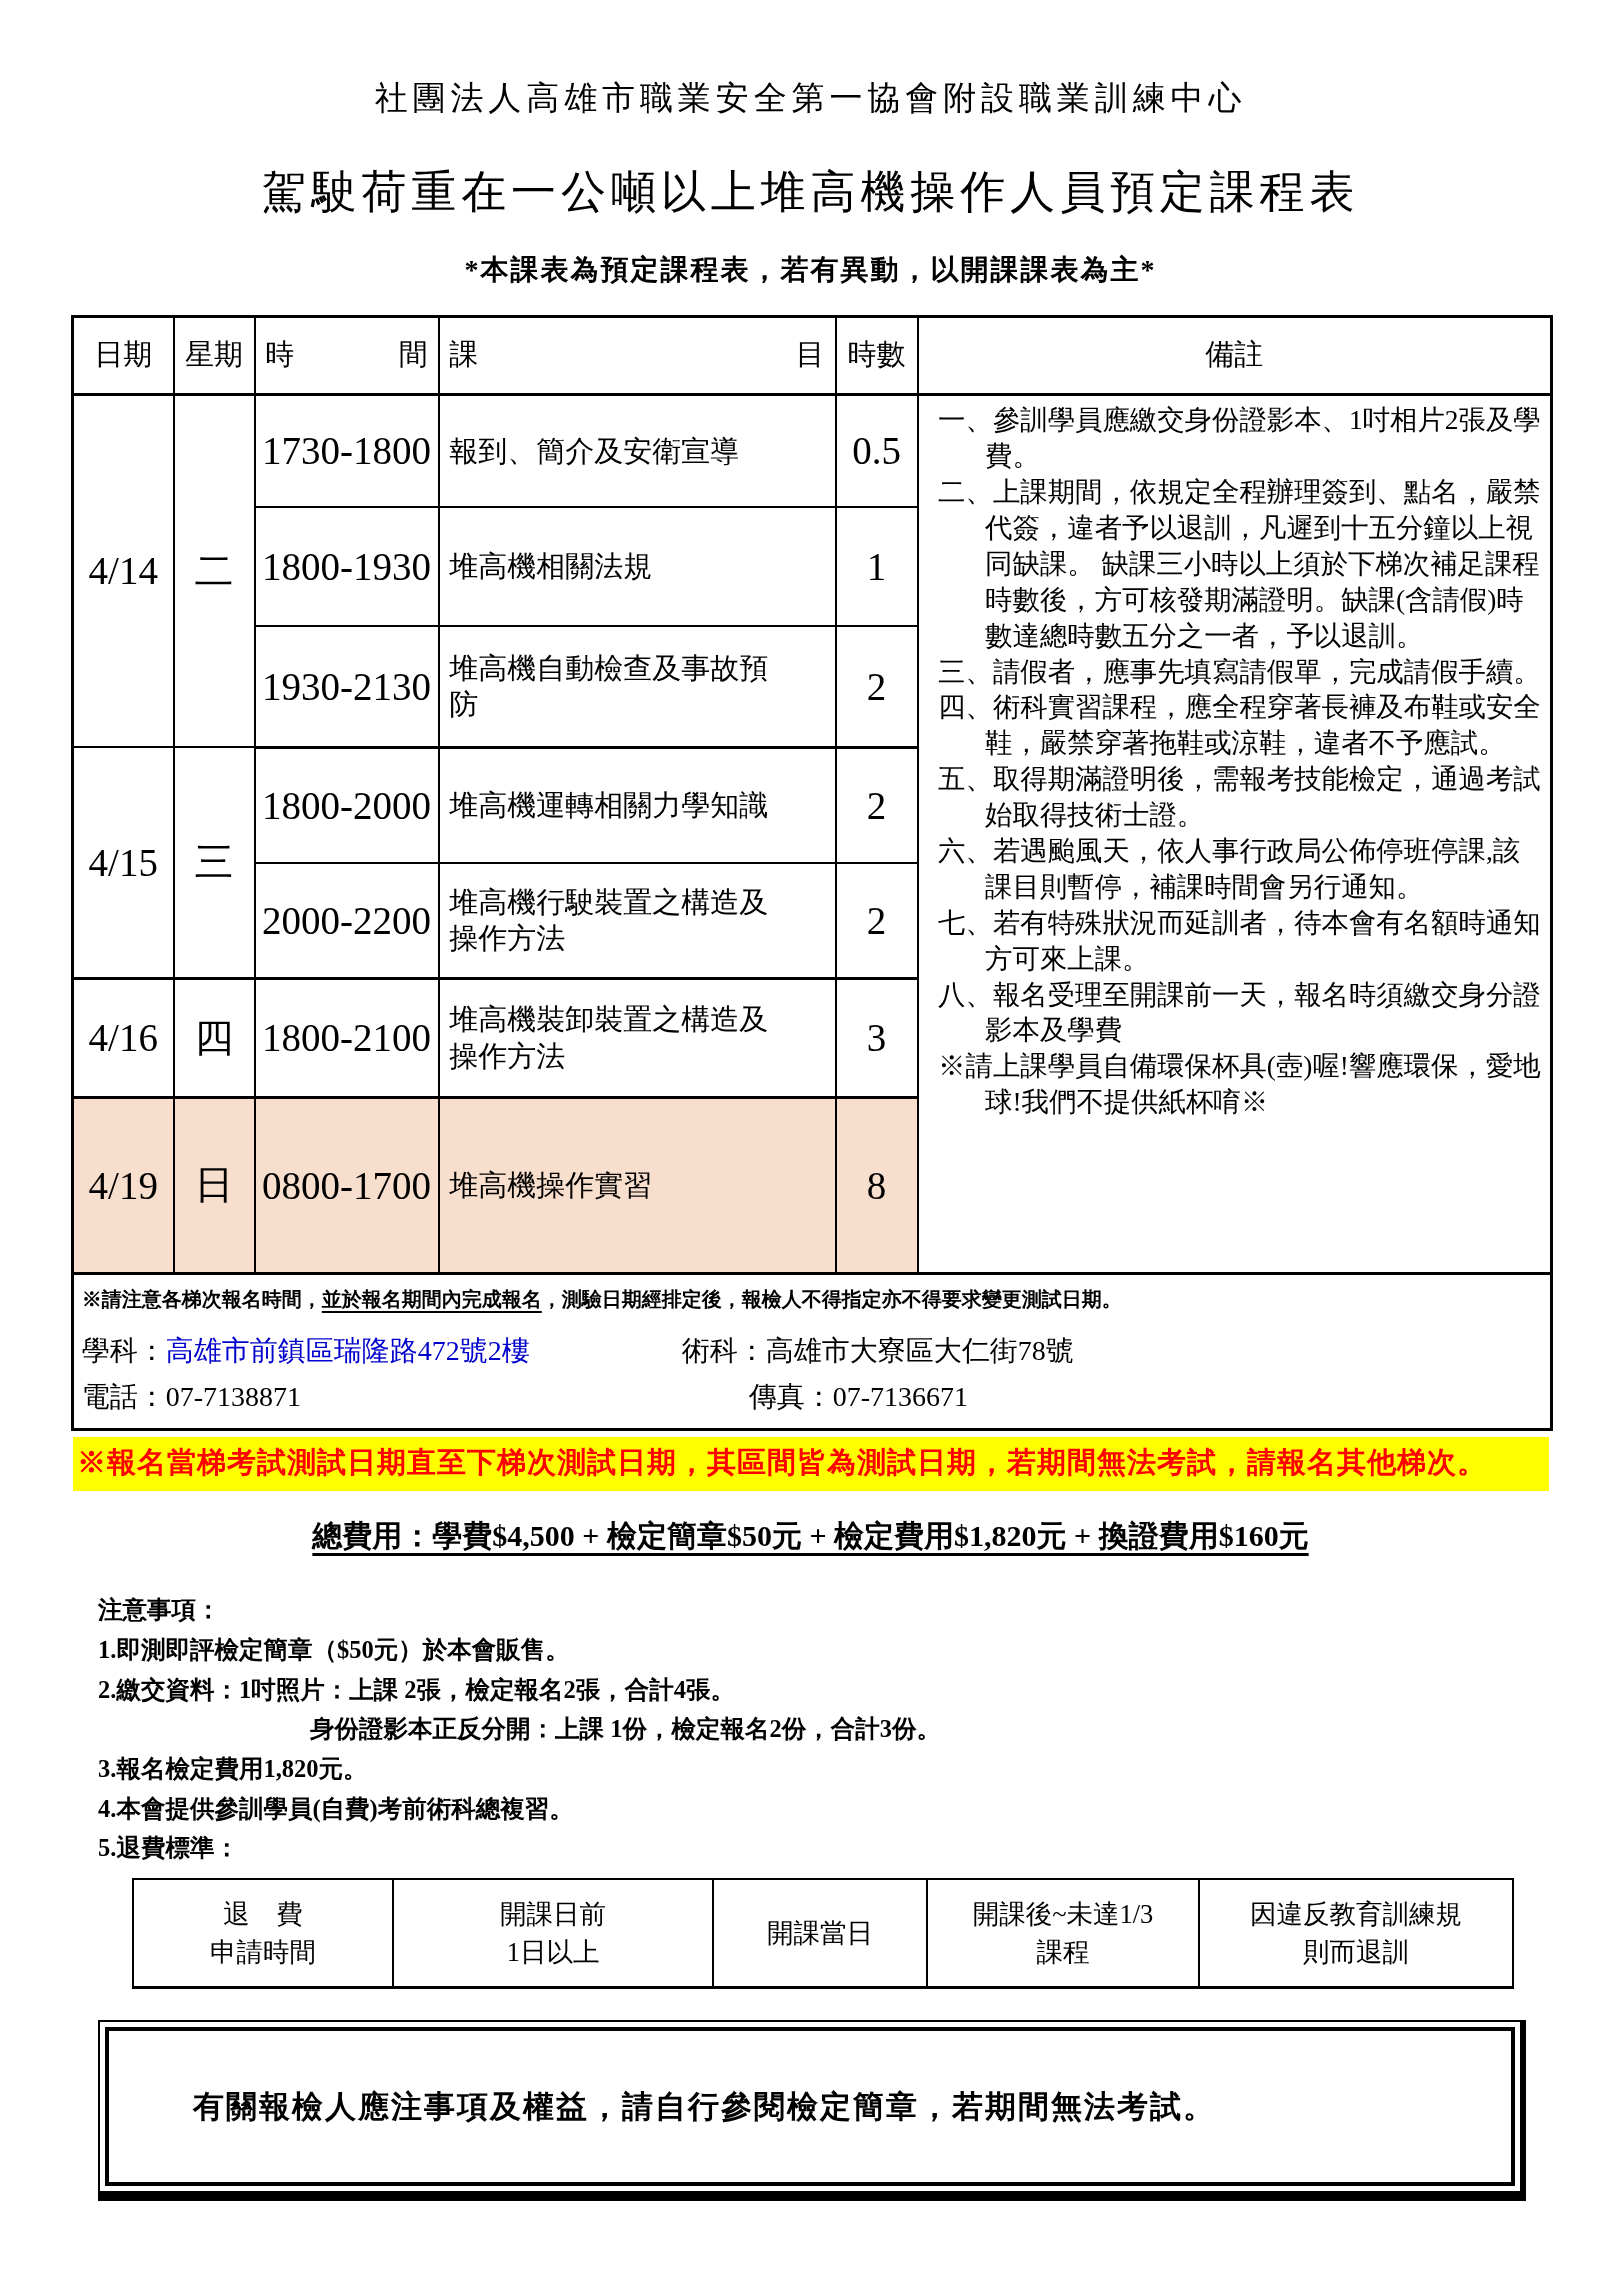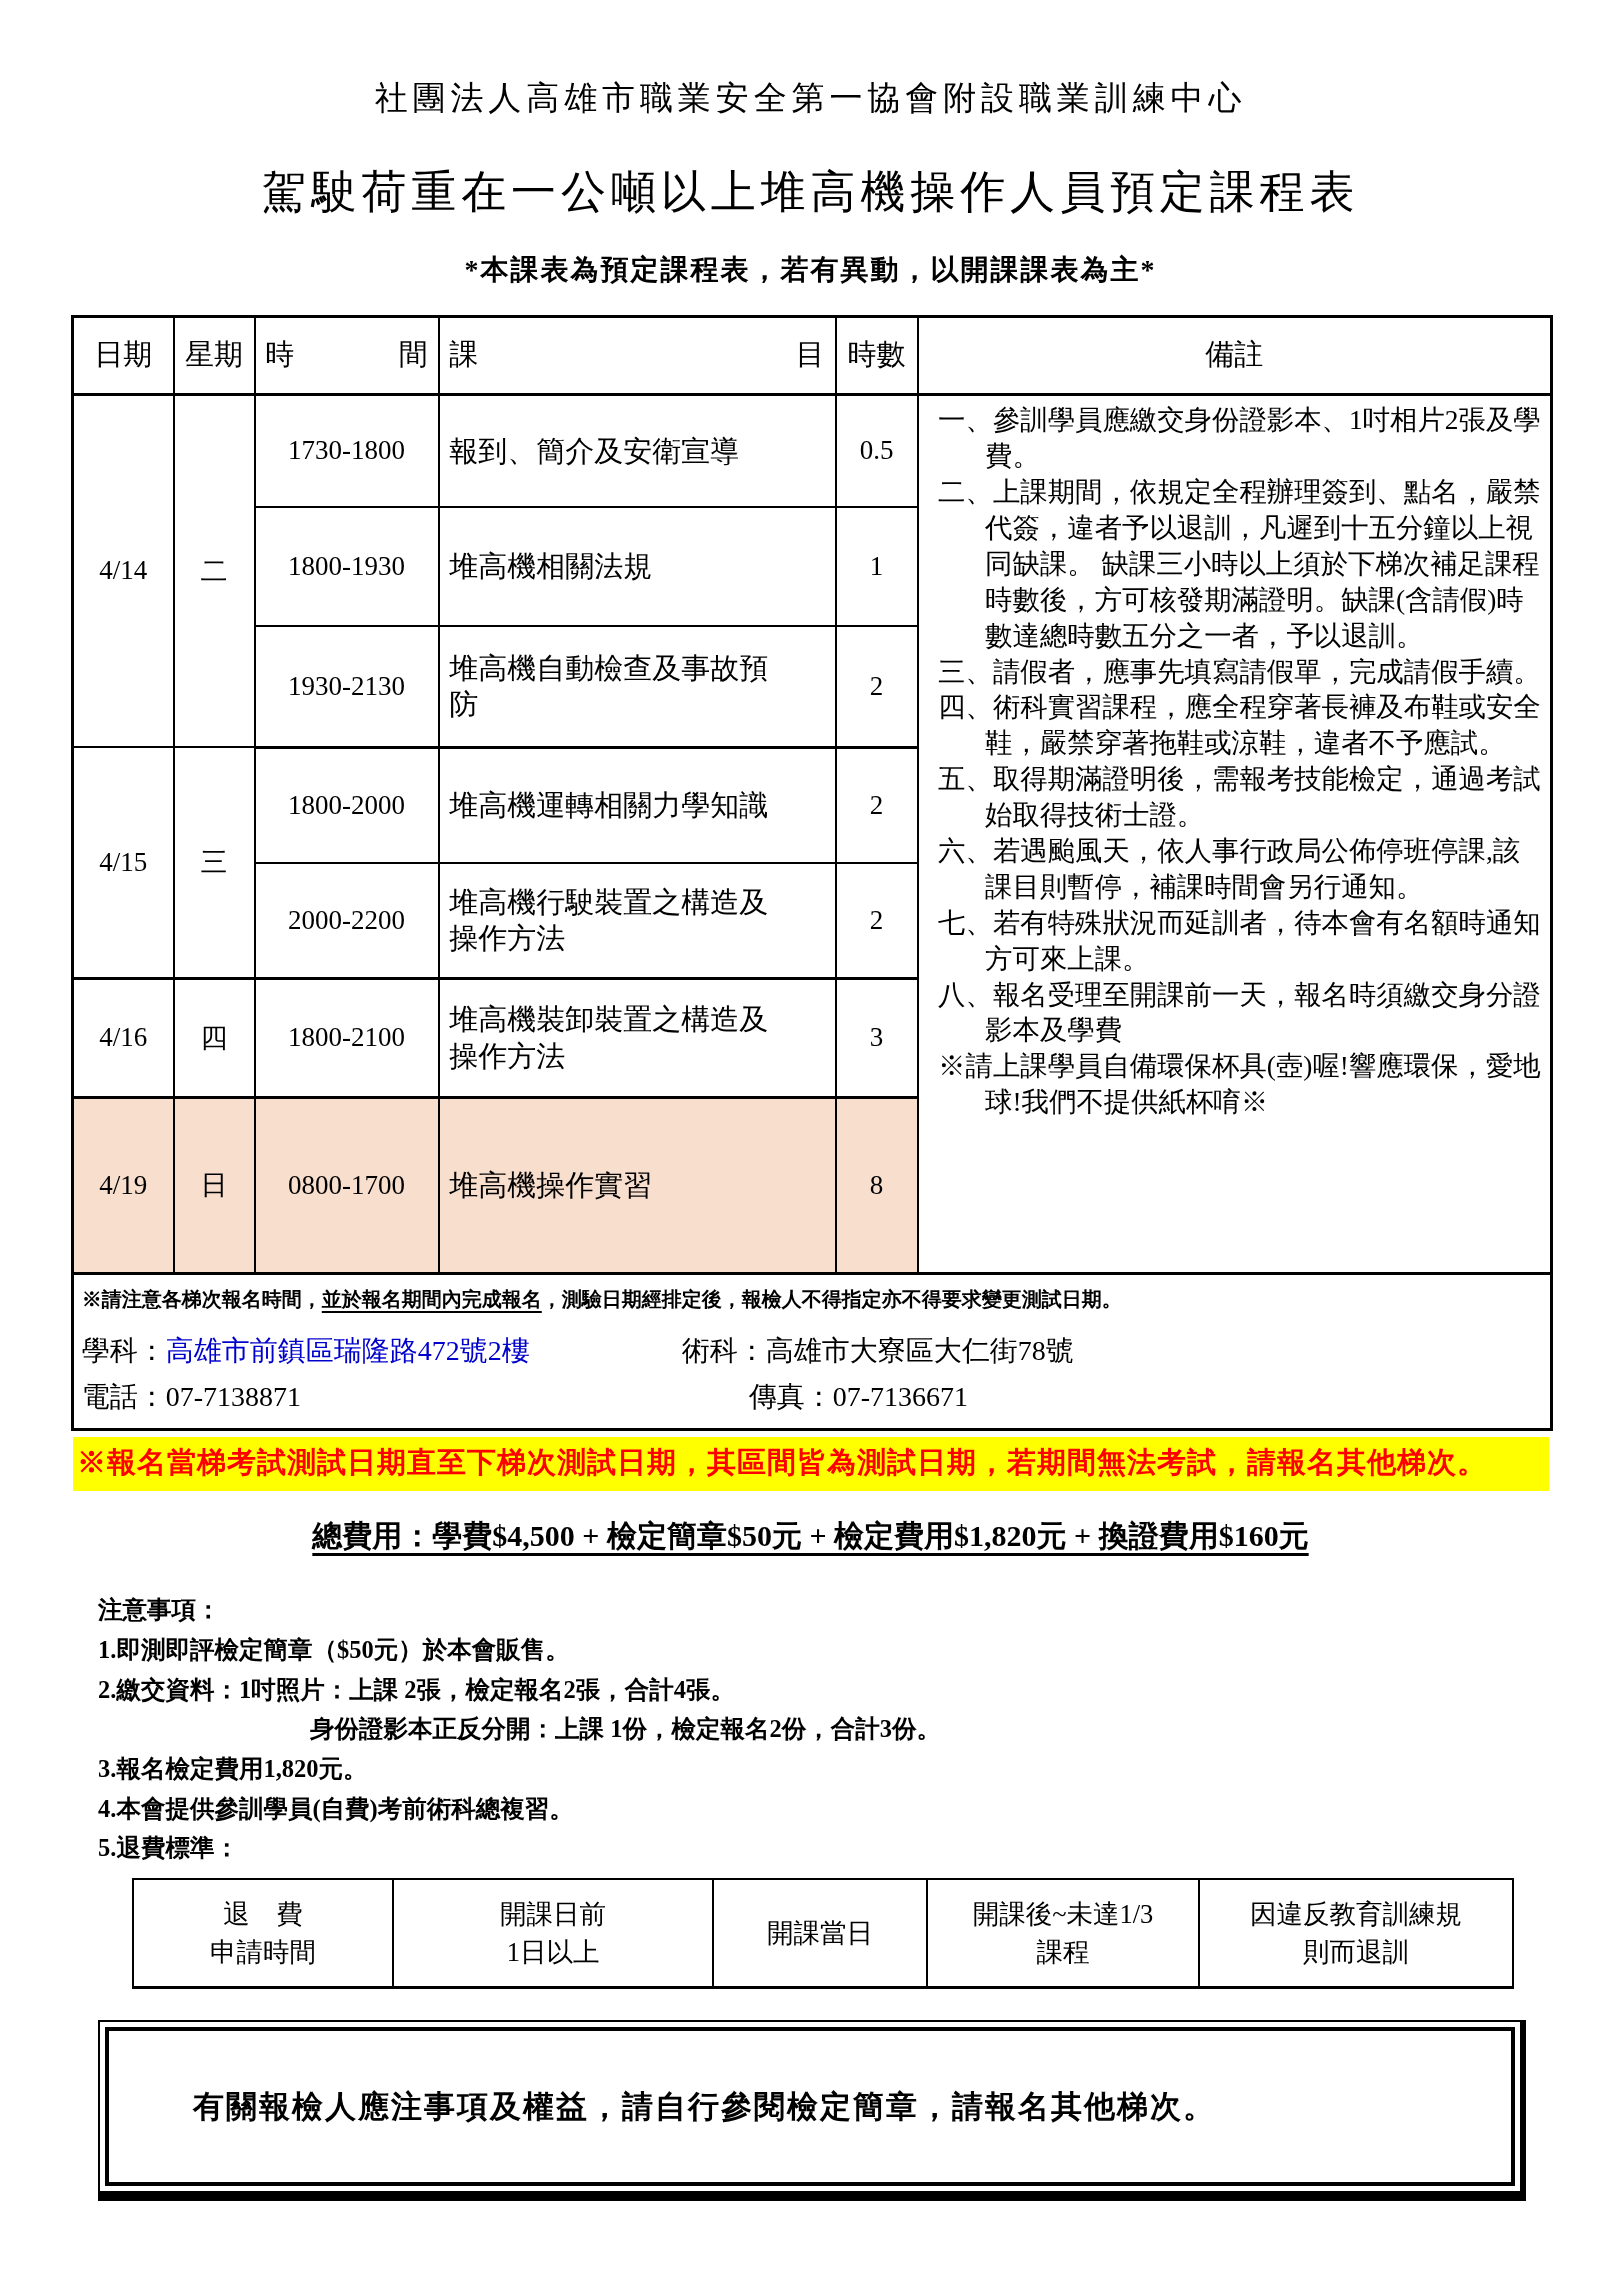--- a/index.html
+++ b/index.html
@@ -22,21 +22,21 @@
   .title2{margin-top:41px;text-align:center;font-size:45px;letter-spacing:4.9px;}
   .title3{margin-top:29px;text-align:center;font-size:28px;font-weight:bold;letter-spacing:2px;}
 
   
   table.sched{
     border-collapse:collapse;table-layout:fixed;
     margin:25.5px 0 0 71px;width:1480px;
     border:3.9px solid #000;
   }
   table.sched td{border:2px solid #000;overflow:hidden;}
-  table.sched td.c{text-align:center;vertical-align:middle;font-size:27px;}
+  table.sched td.c{text-align:center;vertical-align:middle;font-size:39px;}
   table.sched td.course{font-size:29px;vertical-align:middle;padding:2px 61px 2px 9.8px;line-height:1.25;}
   table.sched tr.hdr td{font-size:29px;vertical-align:middle;}
   tr.hdr{height:78px;}
   td.thick-b{border-bottom-width:3.9px !important;}
   tr.hdr td{border-bottom-width:3.9px !important;}
   .spread{display:flex;justify-content:space-between;padding:0 9.8px;}
   .hl{background:var(--hl-row);}
   tr.r1{height:113px;} tr.r2{height:119px;} tr.r3{height:121px;}
   tr.r4{height:116px;} tr.r5{height:115px;} tr.r6{height:119px;}
   tr.r7{height:176px;}
@@ -247,18 +247,18 @@
       <td>開課後~未達1/3
 課程</td>
       <td>因違反教育訓練規
 則而退訓</td>
     </tr>
   </tbody>
     </table>
 
   <div class="frame-outer">
     <div class="frame-inner">
-      <div class="frame-text">有關報檢人應注事項及權益，請自行參閱檢定簡章，請報名其他梯次。</div>
+      <div class="frame-text">有關報檢人應注事項及權益，請自行參閱檢定簡章，若期間無法考試。</div>
     </div>
   </div>
 
 </div>
 
 
 </body></html>

